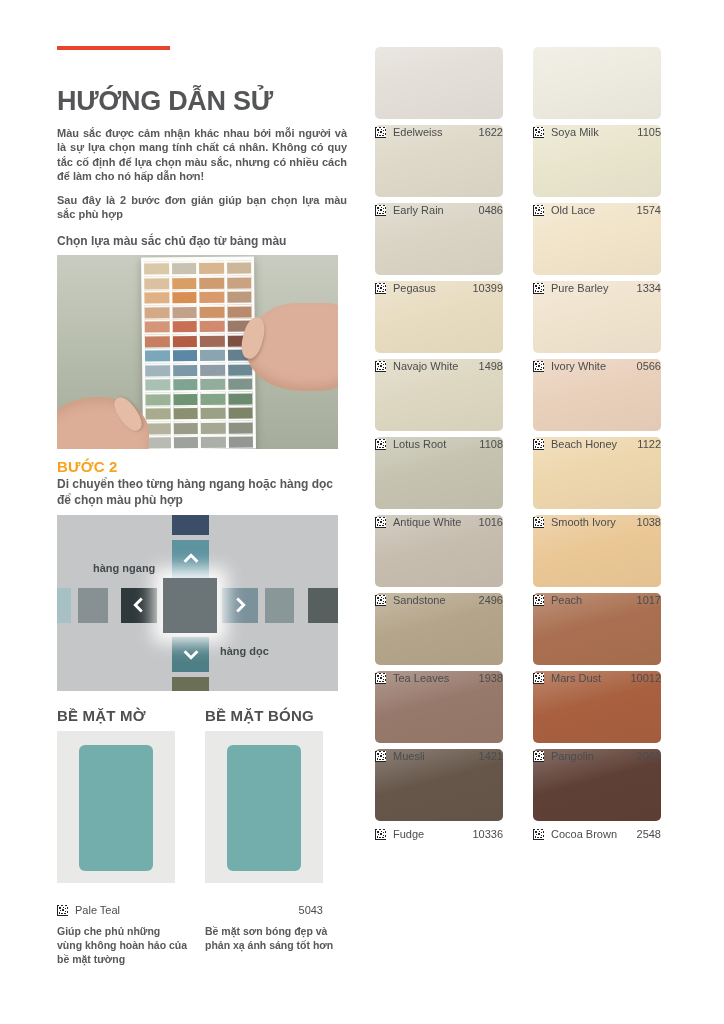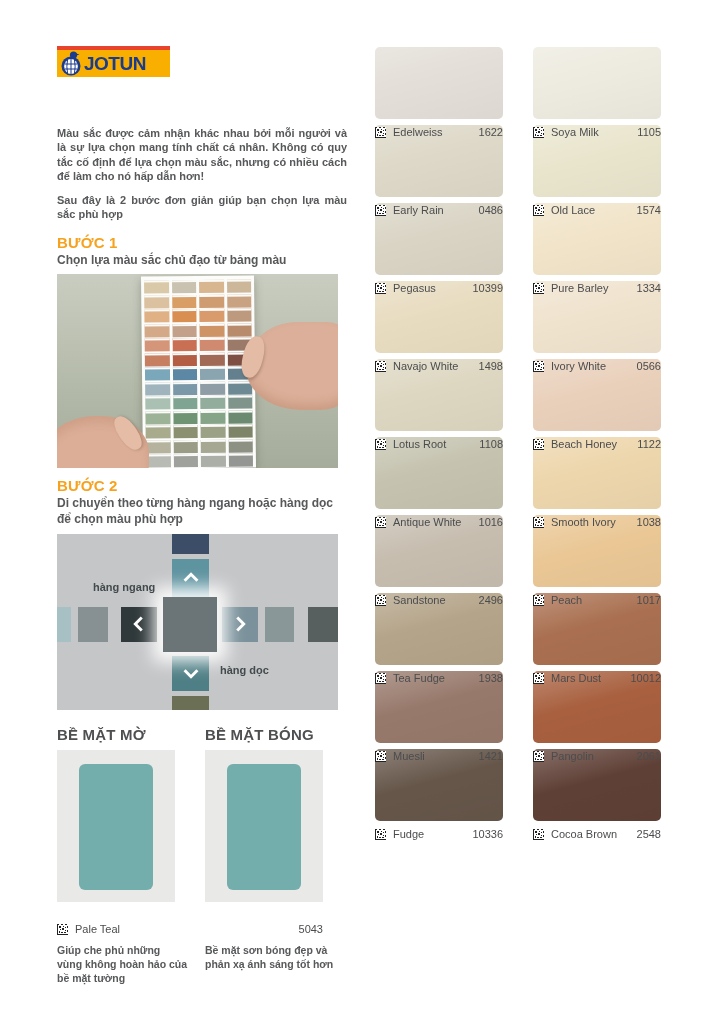--- a/index.html
+++ b/index.html
@@ -72,47 +72,28 @@
 </style>
 </head>
 <body>
 
 <div class="page">
 
   <div class="leftcol">
 
     <div class="logo">
       <div class="logo-red"></div>
-      <div class="logo-body">
-        <span style="display:flex;">
-          <svg width="22" height="26" viewBox="0 0 22 26">
-            <circle cx="11" cy="15" r="9.5" fill="#1B3B8B"></circle>
-            <ellipse cx="11" cy="15.5" rx="6.8" ry="7.6" fill="#ffffff"></ellipse>
-            <g stroke="#1B3B8B" stroke-width="1" fill="none">
-              <line x1="11" y1="8" x2="11" y2="23"></line>
-              <path d="M7.5 9 Q6.2 15.5 7.5 22"></path>
-              <path d="M14.5 9 Q15.8 15.5 14.5 22"></path>
-              <line x1="4.5" y1="13" x2="17.5" y2="13"></line>
-              <line x1="4.5" y1="18" x2="17.5" y2="18"></line>
-            </g>
-            <circle cx="13.5" cy="4" r="3.6" fill="#1B3B8B"></circle>
-            <path d="M13 1.4 L19.5 3.4 L13.6 5.6 Z" fill="#1B3B8B"></path>
-          </svg>
-        </span>
-        <span class="logo-text">JOTUN</span>
-      </div>
     </div>
 
-    <h1 class="title"><br></h1>
+    <h1 class="title"><span>HƯỚNG DẪN SỬ</span><br></h1>
 
     <p class="para">Màu sắc được cảm nhận khác nhau bởi mỗi người và là sự lựa chọn mang tính chất cá nhân. Không có quy tắc cố định để lựa chọn màu sắc, nhưng có nhiều cách để làm cho nó hấp dẫn hơn!</p>
 
     <p class="para steps"><span>Sau đây là </span><b>2 bước</b><span> đơn giản giúp bạn chọn lựa màu sắc phù hợp</span></p>
 
-    <div class="step-label">BƯỚC 1</div>
     <div class="step-caption">Chọn lựa màu sắc chủ đạo từ bảng màu</div>
 
     <div class="photo">
       <div class="sheet">
         <div class="chipgrid">
             <div class="chip" style="background-color: rgb(217, 201, 168);"></div>
             <div class="chip" style="background-color: rgb(201, 194, 176);"></div>
             <div class="chip" style="background-color: rgb(216, 182, 144);"></div>
             <div class="chip" style="background-color: rgb(205, 183, 155);"></div>
             <div class="chip" style="background-color: rgb(220, 193, 160);"></div>
@@ -465,21 +446,21 @@
               <rect x="6" y="2" width="1" height="1"></rect>
               <rect x="8" y="3" width="1" height="1"></rect>
               <rect x="3" y="5" width="1" height="1"></rect>
               <rect x="5" y="4" width="2" height="2"></rect>
               <rect x="8" y="6" width="1" height="1"></rect>
               <rect x="2" y="7" width="1" height="2"></rect>
               <rect x="4" y="8" width="2" height="1"></rect>
               <rect x="7" y="8" width="2" height="1"></rect>
             </g>
           </svg>
-          <span class="nm">Tea Fudge</span>
+          <span class="nm">Tea Leaves</span>
           <span class="cd">1938</span>
         </div>
       </div>
       <div class="cell">
         <div class="block" style="background-color:#97796B"></div>
         <div class="lrow">
           <svg class="qr" width="11" height="11" viewBox="0 0 11 11">
             <rect width="11" height="11" fill="#ffffff"></rect>
             <g fill="#222222">
               <rect x="0" y="0" width="1" height="11"></rect>

